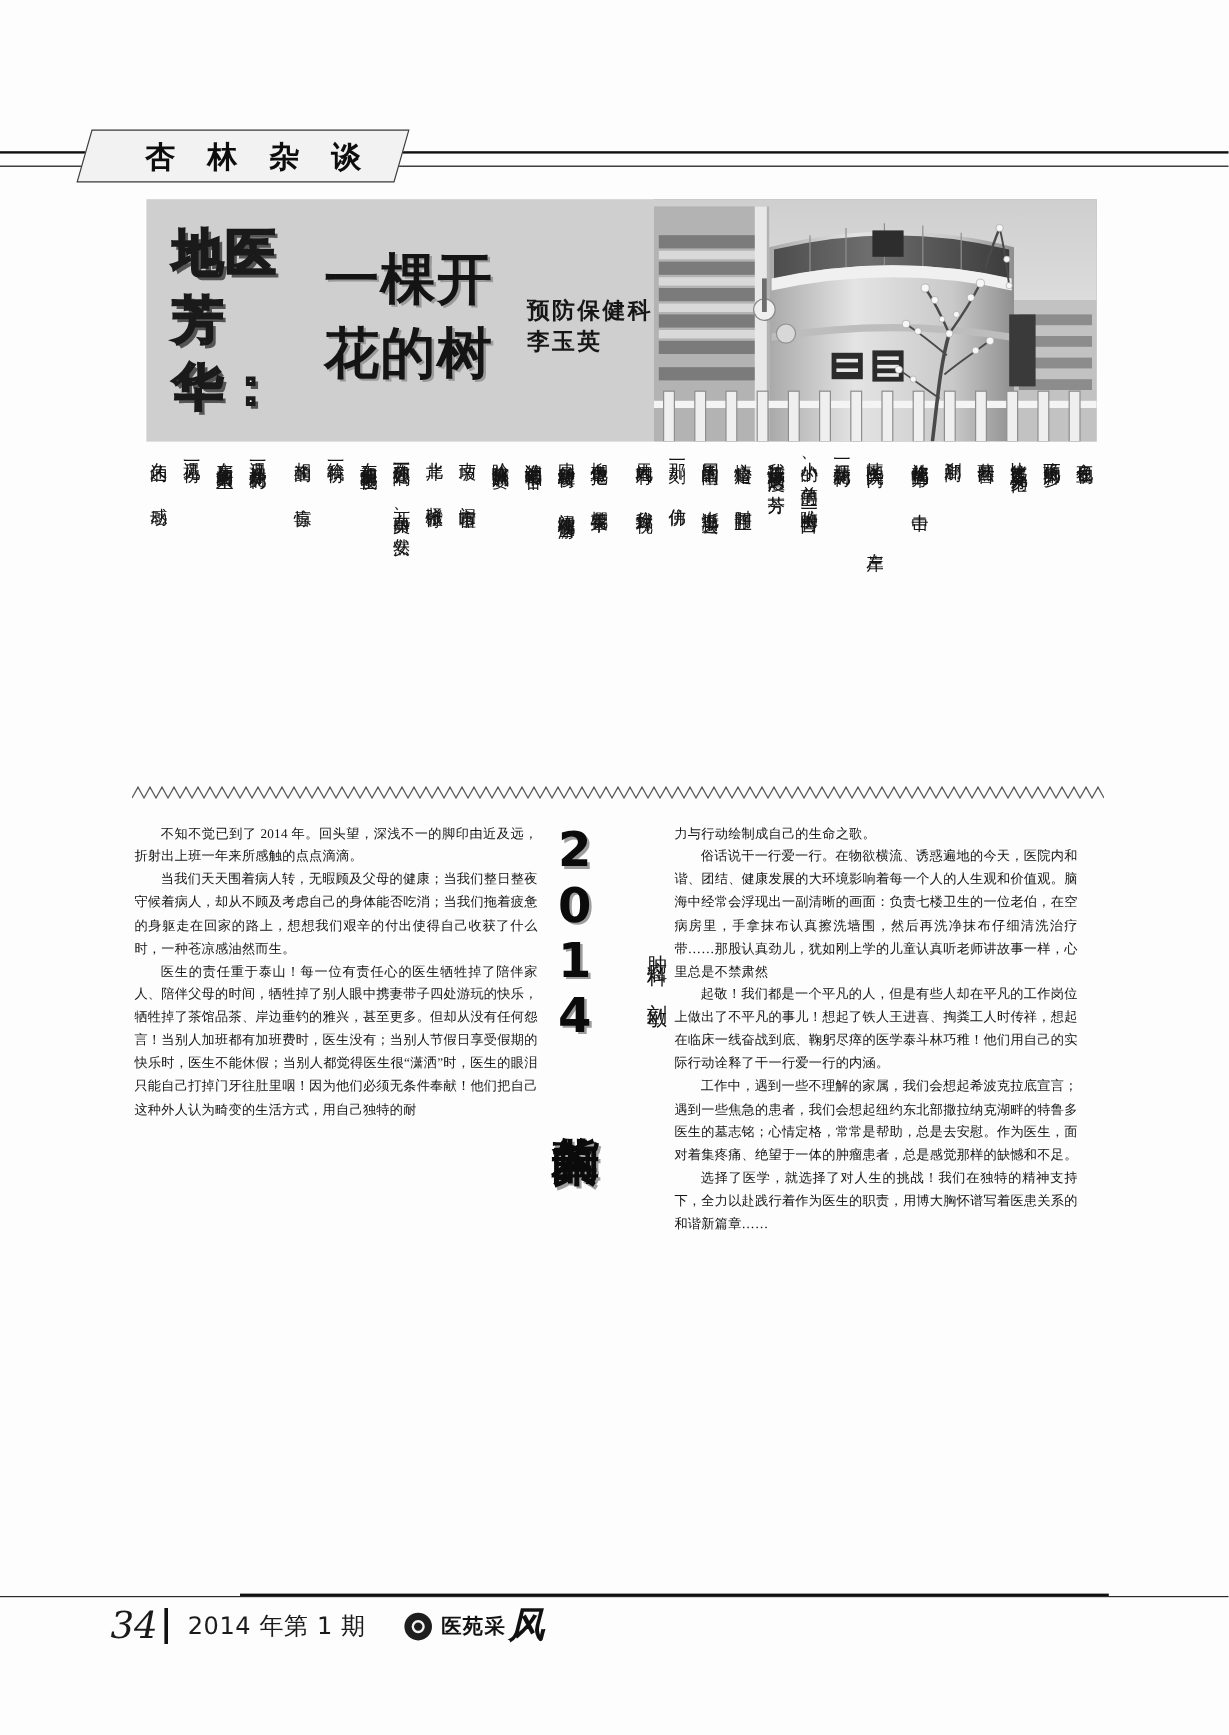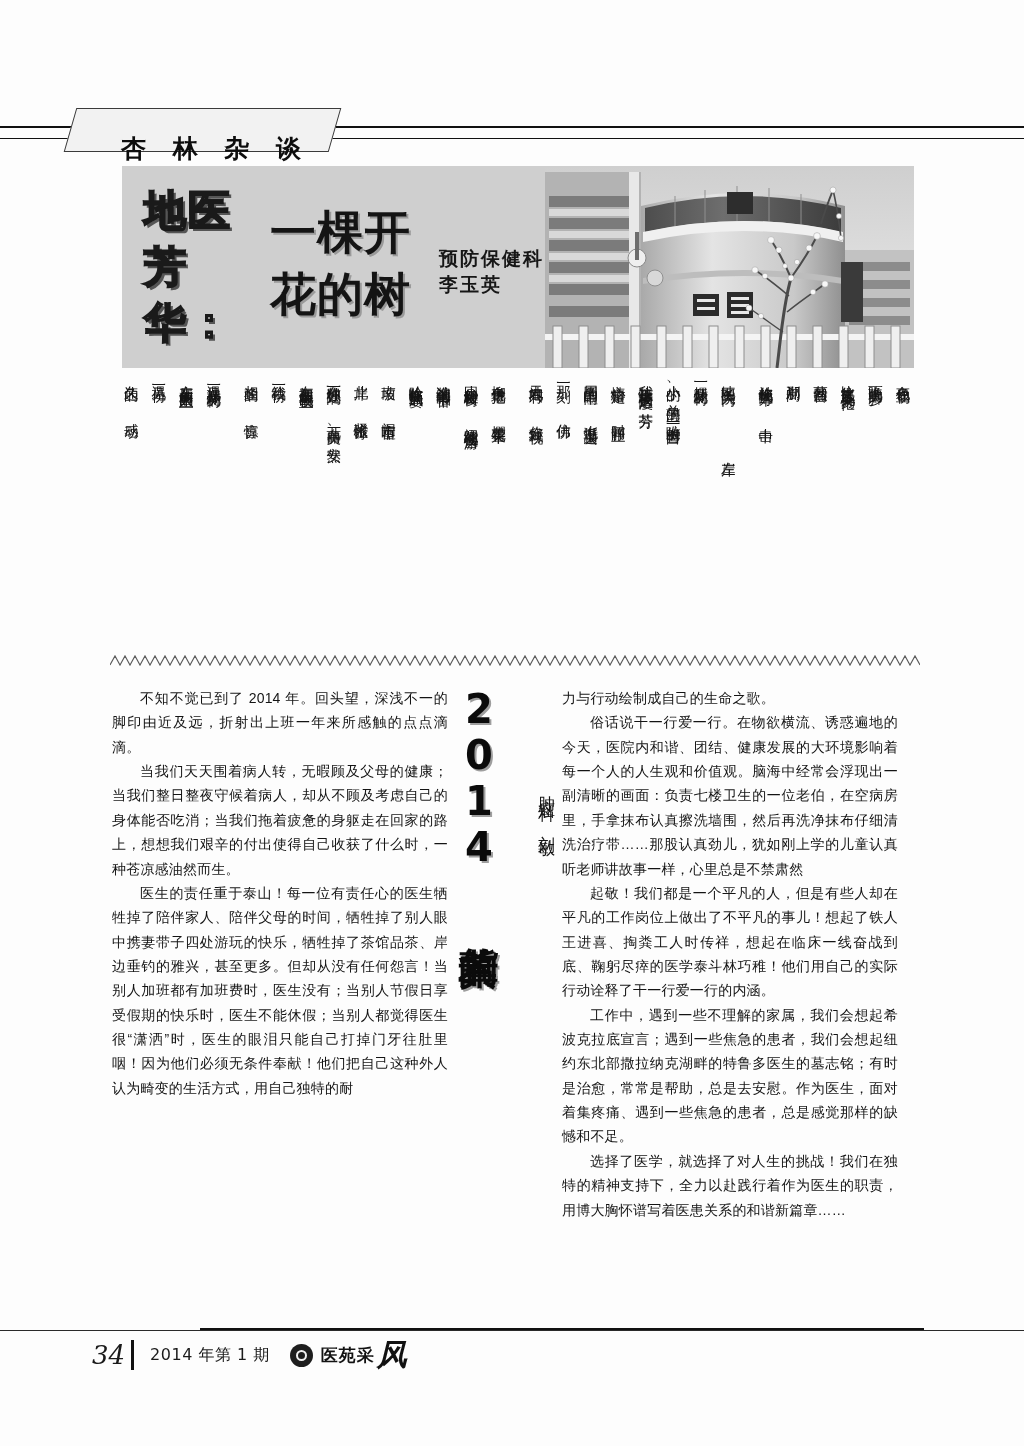--- a/index.html
+++ b/index.html
@@ -36,21 +36,21 @@
     width: 265px;
     height: 44px;
     background: #f2f2f2;
     border: 1px solid #3b3b3b;
     transform: skewX(-16deg);
     box-sizing: border-box;
   }
   .hdr-banner-inner {
     position: absolute;
     left: 86px;
-    top: 126px;
+    top: 108px;
     width: 250px;
     height: 44px;
     display: flex;
     align-items: center;
     justify-content: center;
     font-family: "DejaVu Serif", "Liberation Serif", serif;
     font-weight: bold;
     font-size: 25px;
     letter-spacing: 9px;
     text-indent: 9px;
@@ -180,22 +180,22 @@
     font-family: "DejaVu Serif", serif;
     font-size: 17px;
     letter-spacing: 5px;
     color: #151515;
   }
 
   .col {
     position: absolute;
     top: 686px;
     width: 336px;
-    font-family: Liberation Sans, sans-serif;
-    font-size: 14px;
+    font-family: Liberation Serif, serif;
+    font-size: 11px;
     line-height: 1.74;
     text-align: justify;
     text-justify: inter-ideograph;
     color: #141414;
     letter-spacing: 0.2px;
   }
   .col.left  { left: 112px; }
   .col.right { left: 562px; }
   .col p { margin: 0; text-indent: 2em; }
   .col p.cont { text-indent: 0; }
@@ -221,36 +221,36 @@
     position: absolute;
     left: 92px;
     top: 1334px;
     height: 42px;
     display: flex;
     align-items: center;
   }
   .pagenum {
     font-family: "DejaVu Serif", serif;
     font-style: italic;
-    font-size: 26px;
+    font-size: 31px;
     color: #1a1a1a;
     margin-right: 6px;
   }
   .pagebar {
     width: 3px;
     height: 30px;
     background: #111;
     margin-right: 16px;
   }
   .issue {
     font-family: "DejaVu Sans", sans-serif;
-    font-size: 16px;
+    font-size: 20px;
     color: #1b1b1b;
     letter-spacing: 0.5px;
-    margin-right: 20px;
+    margin-right: 32px;
   }
   .logo-mark {
     width: 23px;
     height: 23px;
     border-radius: 50%;
     background: #1e1e1e;
     position: relative;
     margin-right: 8px;
     flex: none;
   }
@@ -486,21 +486,21 @@
 
   <div class="col left" id="col-left">
       <p>不知不觉已到了 2014 年。回头望，深浅不一的脚印由近及远，折射出上班一年来所感触的点点滴滴。</p>
       <p>当我们天天围着病人转，无暇顾及父母的健康；当我们整日整夜守候着病人，却从不顾及考虑自己的身体能否吃消；当我们拖着疲惫的身躯走在回家的路上，想想我们艰辛的付出使得自己收获了什么时，一种苍凉感油然而生。</p>
       <p>医生的责任重于泰山！每一位有责任心的医生牺牲掉了陪伴家人、陪伴父母的时间，牺牲掉了别人眼中携妻带子四处游玩的快乐，牺牲掉了茶馆品茶、岸边垂钓的雅兴，甚至更多。但却从没有任何怨言！当别人加班都有加班费时，医生没有；当别人节假日享受假期的快乐时，医生不能休假；当别人都觉得医生很“潇洒”时，医生的眼泪只能自己打掉门牙往肚里咽！因为他们必须无条件奉献！他们把自己这种外人认为畸变的生活方式，用自己独特的耐</p>
     </div>
   <div class="col right" id="col-right">
       <p class="cont">力与行动绘制成自己的生命之歌。</p>
       <p>俗话说干一行爱一行。在物欲横流、诱惑遍地的今天，医院内和谐、团结、健康发展的大环境影响着每一个人的人生观和价值观。脑海中经常会浮现出一副清晰的画面：负责七楼卫生的一位老伯，在空病房里，手拿抹布认真擦洗墙围，然后再洗净抹布仔细清洗治疗带……那股认真劲儿，犹如刚上学的儿童认真听老师讲故事一样，心里总是不禁肃然</p>
       <p>起敬！我们都是一个平凡的人，但是有些人却在平凡的工作岗位上做出了不平凡的事儿！想起了铁人王进喜、掏粪工人时传祥，想起在临床一线奋战到底、鞠躬尽瘁的医学泰斗林巧稚！他们用自己的实际行动诠释了干一行爱一行的内涵。</p>
-      <p>工作中，遇到一些不理解的家属，我们会想起希波克拉底宣言；遇到一些焦急的患者，我们会想起纽约东北部撒拉纳克湖畔的特鲁多医生的墓志铭；有时是治愈，常常是帮助，总是去安慰。作为医生，面对着集疼痛、遇到一些焦急的患者，总是感觉那样的缺憾和不足。</p>
+      <p>工作中，遇到一些不理解的家属，我们会想起希波克拉底宣言；遇到一些焦急的患者，我们会想起纽约东北部撒拉纳克湖畔的特鲁多医生的墓志铭；心情定格，常常是帮助，总是去安慰。作为医生，面对着集疼痛、绝望于一体的肿瘤患者，总是感觉那样的缺憾和不足。</p>
       <p>选择了医学，就选择了对人生的挑战！我们在独特的精神支持下，全力以赴践行着作为医生的职责，用博大胸怀谱写着医患关系的和谐新篇章……</p>
     </div>
 
   <div class="footer-rule-long"></div>
   <div class="footer-rule-thick"></div>
   <div class="footer">
     <div class="pagenum">34</div>
     <div class="pagebar"></div>
     <div class="issue">2014 年第 1 期</div>
     <div class="logo-mark"></div>

